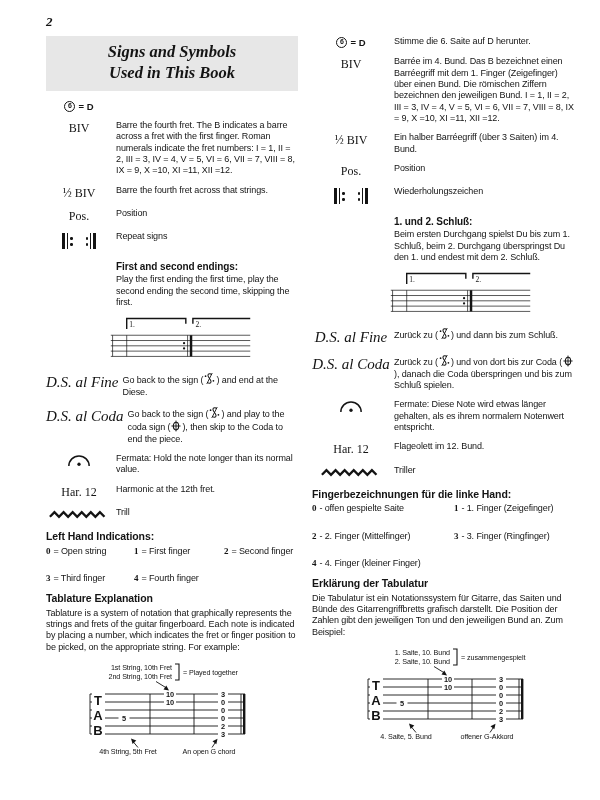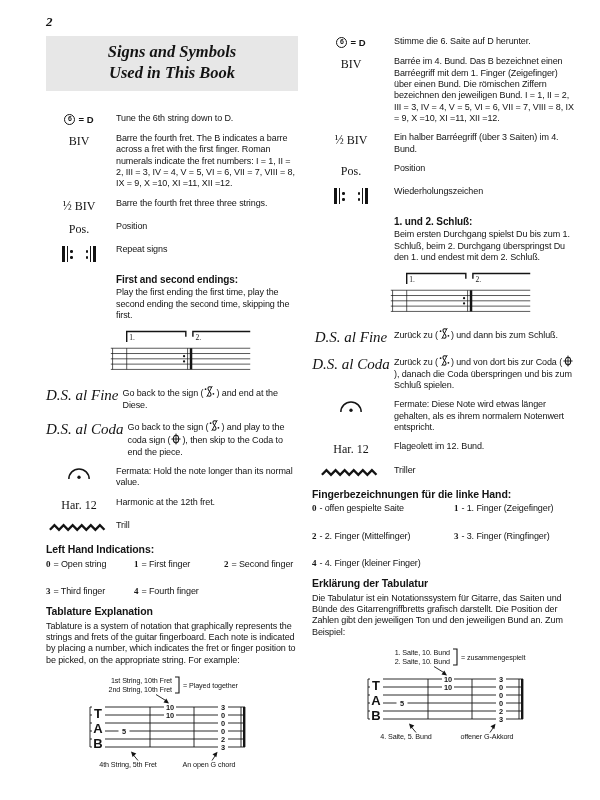--- a/index.html
+++ b/index.html
@@ -4,21 +4,21 @@
 <style>
   html,body{margin:0;padding:0;background:#ffffff;}
   body{width:600px;height:800px;overflow:hidden;color:#141414;}
   .page{box-sizing:border-box;width:600px;height:800px;padding:14px 22px 0 46px;
         font-family:"Liberation Sans",sans-serif;}
   .pageno{font-family:"Liberation Serif",serif;font-weight:bold;font-style:italic;
           font-size:13px;margin:0 0 6px 0;}
   .cols{display:flex;gap:14px;align-items:flex-start;}
   .col{width:252px;flex:none;}
   .col.de{width:264px;}
-  .hdr{background:#e7e7e7;text-align:center;padding:6px 2px 7px 2px;margin-bottom:22px;
+  .hdr{background:#e7e7e7;text-align:center;padding:6px 2px 7px 2px;margin-bottom:9px;
        font-family:"Liberation Serif",serif;font-weight:bold;font-style:italic;
        font-size:16.5px;line-height:1.26;}
   .row{display:flex;margin-bottom:8px;}
   .term{flex:0 0 66px;text-align:center;font-family:"Liberation Serif",serif;
         font-size:12px;line-height:1.2;padding-top:1px;}
   .de .term{flex-basis:78px;}
   .term.ds{font-weight:normal;font-style:italic;font-size:15px;white-space:nowrap;}
   .def{flex:1;font-size:9px;line-height:1.26;padding-left:4px;letter-spacing:-0.1px;}
   .indent{margin-left:70px;margin-bottom:6px;font-size:9px;line-height:1.26;letter-spacing:-0.1px;}
   .de .indent{margin-left:82px;}
@@ -69,31 +69,30 @@
       <header class="hdr">
         <div>Signs and Symbols</div>
         <div>Used in This Book</div>
       </header>
 
       <div class="row">
         <div class="term tune-term">
           <span class="circ6">6</span>
           <span>= D</span>
         </div>
-        <div class="def">Tune the 6th string down to D.</div>
       </div>
 
       <div class="row">
         <div class="term">BIV</div>
         <div class="def">Barre the fourth fret.  The B indicates a barre across a fret with the first finger. Roman numerals indicate the fret numbers: I = 1, II = 2, III = 3, IV = 4, V = 5, VI = 6, VII = 7, VIII = 8, IX = 9, X =10, XI =11, XII =12.</div>
       </div>
 
       <div class="row">
         <div class="term">½ BIV</div>
-        <div class="def">Barre the fourth fret three three strings.</div>
+        <div class="def">Barre the fourth fret across that strings.</div>
       </div>
 
       <div class="row">
         <div class="term">Pos.</div>
         <div class="def">Position</div>
       </div>
 
       <div class="row">
         <div class="term">
           <span class="rpt-wrap">

